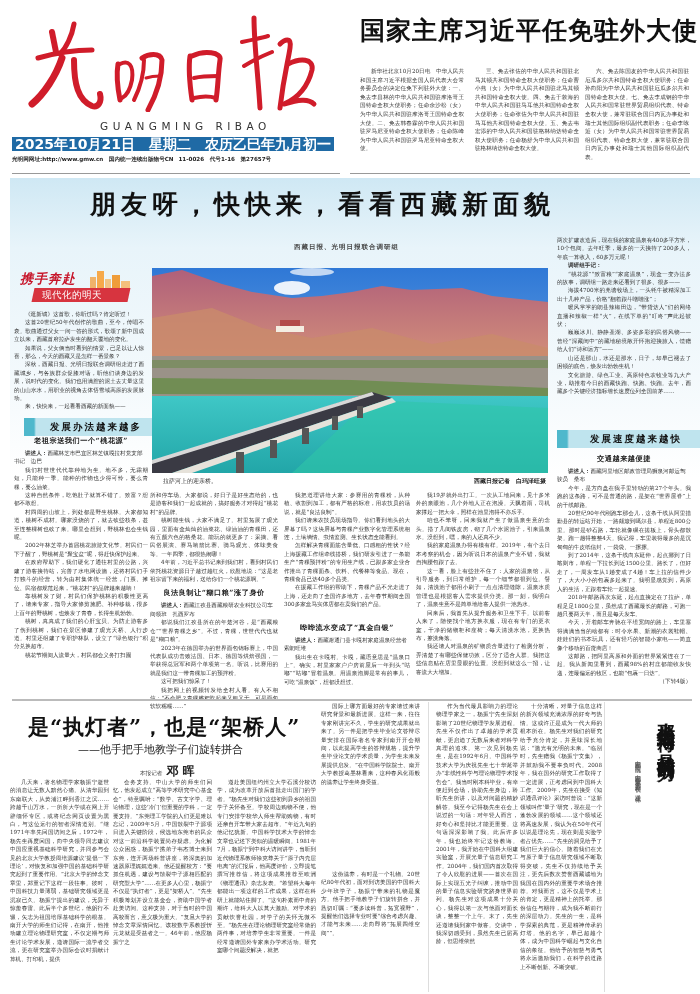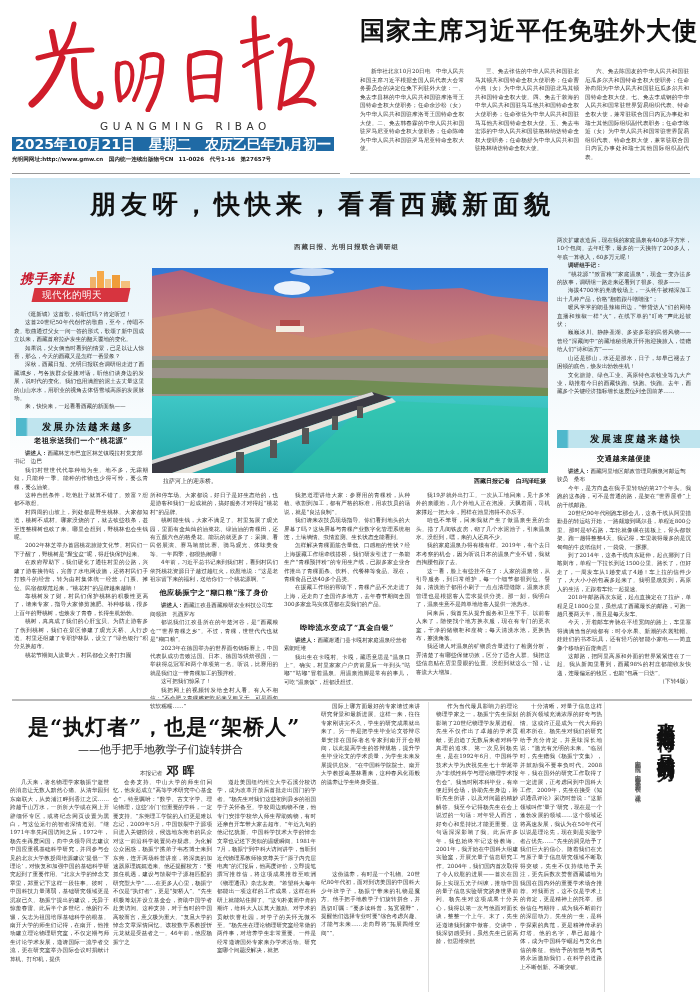--- a/index.html
+++ b/index.html
@@ -28,21 +28,21 @@
   #photo { left: 152px; top: 268px; width: 396px; height: 205px; overflow: hidden; }
   #caption-left { left: 163px; top: 477px; font-size: 6px; color: #333; }
   #caption-right { left: 474px; top: 477px; font-size: 6px; color: #222; font-weight: bold; word-spacing: 4px; }
   #badge-top { left: 20px; top: 270px; font-family: "DejaVu Sans", sans-serif; font-weight: bold; font-style: italic; color: #c7162b; font-size: 13px; letter-spacing: 1px; text-align: center; }
   #badge-bar { left: 33px; top: 288px; height: 14px; width: 96px; background: #d7343f; transform: skewX(-12deg); }
   #badge-bottom { left: 42px; top: 288px; color: #fff; font-family: "DejaVu Sans", sans-serif; font-size: 9.5px; line-height: 14px; letter-spacing: 0.5px; }
   #badge-bldg { left: 88px; top: 271px; width: 44px; height: 18px; }
 
   #intro { left: 14px; top: 310px; width: 130px; }
   .secbar { height: 18px; background: linear-gradient(90deg, #4fb8cc 0, #4fb8cc 10px, #bfe4ee 12px, #bfe4ee 100%); font-family: "DejaVu Sans", sans-serif; font-weight: bold; font-size: 9.5px; line-height: 18px; color: #111; text-align: center; letter-spacing: 2px; }
-  #sec1 { left: 16px; top: 418px; width: 144px; }
+  #sec1 { left: 24px; top: 418px; width: 144px; }
   #sec2 { left: 557px; top: 430px; width: 158px; }
 
   .subhead { font-size: 7.2px; font-weight: bold; color: #222; text-align: center; letter-spacing: 0.5px; }
   .speaker { font-size: 5.6px; line-height: 8.4px; color: #333; }
   .speaker b { font-weight: bold; }
 
   #col1 { left: 14px; top: 436px; width: 134px; }
   #col2 { left: 150px; top: 491px; width: 128px; }
   #col3 { left: 284px; top: 491px; width: 126px; }
   #col4 { left: 416px; top: 491px; width: 134px; }
@@ -189,21 +189,21 @@
     <p>桃花节期间人流量大，村民都会义务打扫園</p>
   </div>
 </div>
 
 <div id="col2" class="abs">
   <div class="txt">
     <p style="text-indent:0">所和停车场。大家都说，好日子是好生态给的，也是游客和我们一起成就的，搞好服务才对得起“桃花村”的品牌。</p>
     <p>桃树能生钱，大家不满足了。村里拓展了观光园，里面有金灿灿的油菜花、绿油油的青稞田，还有五颜六色的格桑花。能玩的就更多了：采摘、看民俗展演、赛马响箭比赛、骑马观光、体味美食等。一年四季，都很热闹哪！</p>
     <p>4年前，习近平总书记来到我们村，看到村民们依托桃花资源日子越过越红火，欣慰地说：“这是老祖宗留下来的福利，送给你们一个桃花源啊。”</p>
   </div>
-  <div class="subhead" style="margin-top:5px">他应杨振宁之“糊口粮”涨了身价</div>
+  <div class="subhead" style="margin-top:5px">良法良制让“糊口粮”涨了身价</div>
   <div class="speaker" style="margin-top:3px;text-indent:11px"><b>讲述人：</b><span>西藏江孜县西藏粮研农业科技公司车间领班　扎西罗布</span></div>
   <div class="txt">
     <p>都说我们江孜县所在的年楚河谷，是“西藏粮仓”“世界青稞之乡”。不过，青稞，世世代代也就是“糊口粮”。</p>
     <p>2023年在德国举办的世界面包锦标赛上，中国代表队成功击败法国、日本、德国等烘焙强国，一举获得总冠军和两个单项第一名。听说，比赛用的就是我们这一带青稞加工的预拌粉。</p>
     <p>这可把我们惊呆了！</p>
     <p>我把网上的视频转发给全村人看。有人不相信：“不会吧？青稞糌粑吃起来又粗又干，可是面包软软糯糯……”</p>
   </div>
 </div>
 
 <div id="col3" class="abs">

